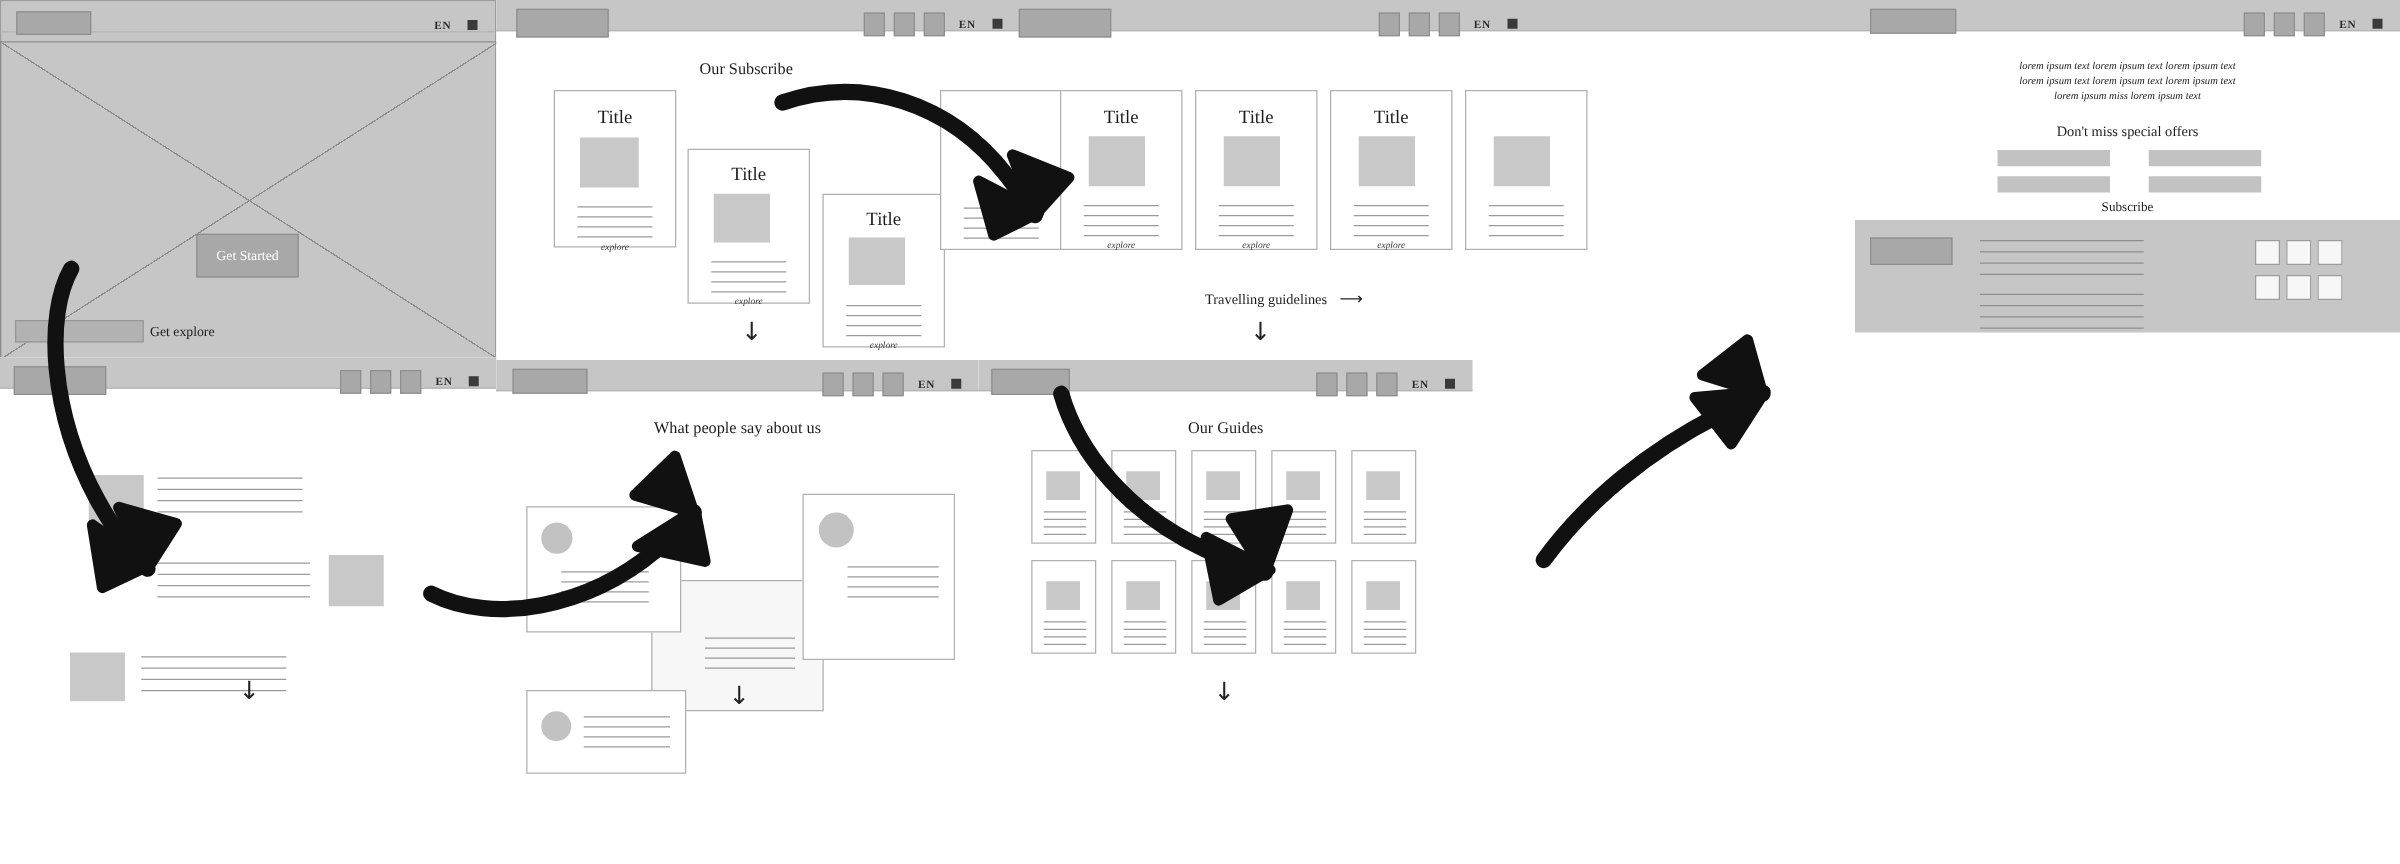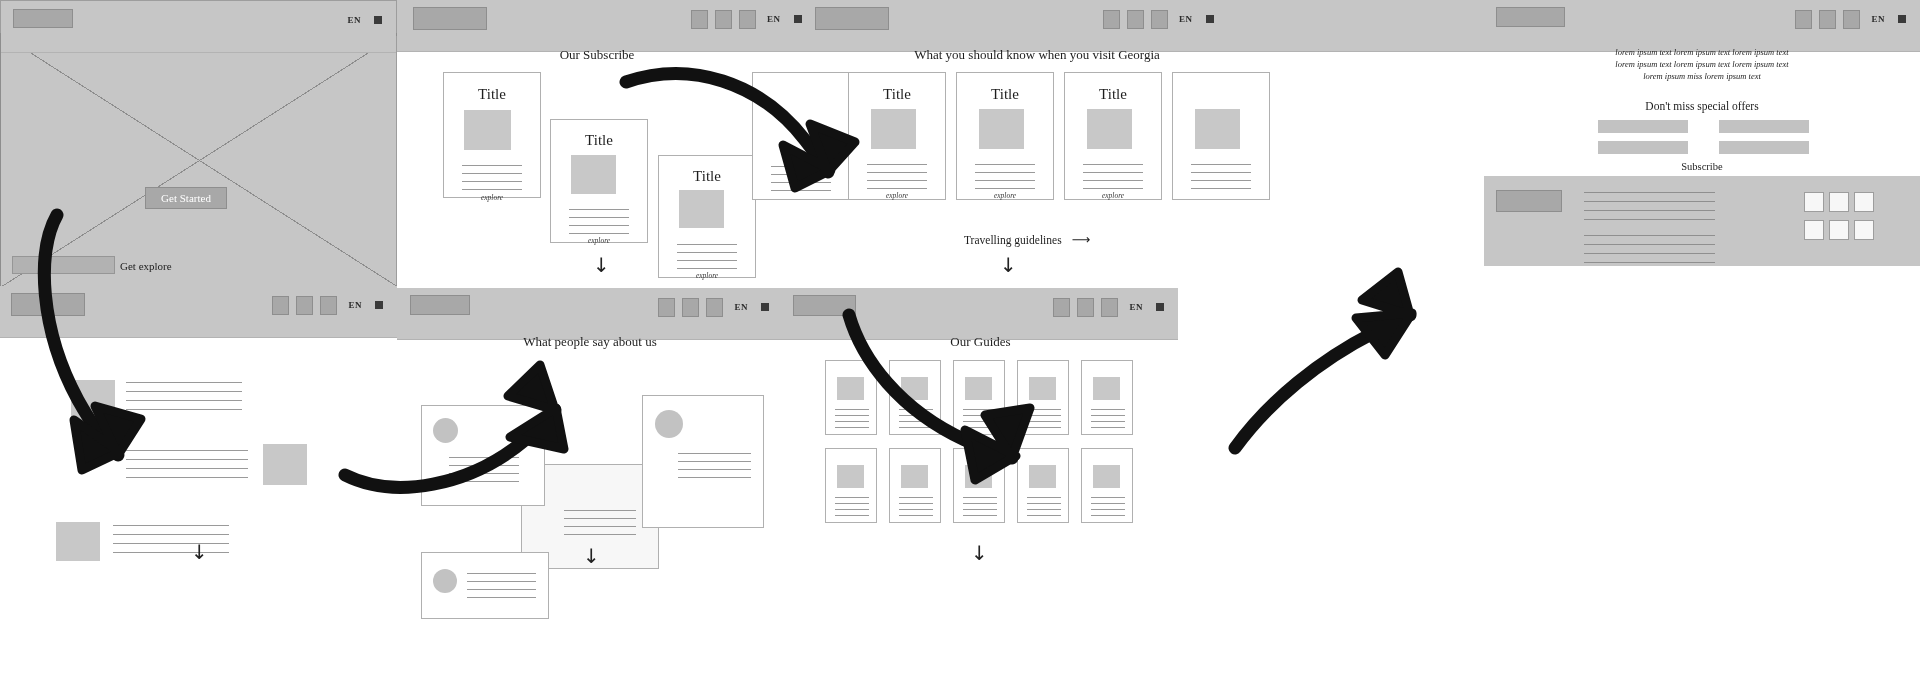--- a/index.html
+++ b/index.html
@@ -13,21 +13,21 @@
     position:relative;
     width:1920px;
     height:691px;
     overflow:hidden;
     background:#ffffff;
   }
 
   
   .panel{position:absolute;background:#ffffff;box-sizing:border-box;}
   .navbar{
-    position:absolute;left:0;right:0;top:0;height:52px;
+    position:absolute;left:0;right:0;top:0;height:25px;
     background:#c6c6c6;border-bottom:1px solid #b3b3b3;
     box-sizing:border-box;
     padding-left:16px;
   }
   .logo-box{
     position:absolute;left:18px;top:7px;width:74px;height:23px;
     background:#a8a8a8;border:1px solid #8e8e8e;box-sizing:border-box;
   }
   .nav-right{
     position:absolute;right:14px;top:0;height:38px;
@@ -102,21 +102,21 @@
     <div class="hero-x" style="left:-1px;top:32px;width:399px;height:255px;border:1px solid #8d8d8d;box-sizing:border-box;"></div>
 
     <div class="navbar" style="background:#c6c6c6;">
       <div class="logo-box" style="left:12px;top:8px;width:60px;height:19px;"></div>
       <div class="nav-right">
         <span class="nav-lang">EN</span>
         <span class="nav-burger"></span>
       </div>
     </div>
 
-    <div class="cta-btn" style="left:144px;top:186px;width:82px;height:22px;">Get Started</div>
+    <div class="cta-btn" style="left:156px;top:186px;width:82px;height:35px;">Get Started</div>
 
     <div class="field-box" style="left:11px;top:255px;width:103px;height:18px;background:#b2b2b2;border:1px solid #969696;box-sizing:border-box;"></div>
     <div style="position:absolute;left:119px;top:259px;font-size:11px;font-family:'Liberation Serif',serif;color:#1d1d1d;">Get explore</div>
   </div>
 
   <div class="panel" style="left:0;top:286px;width:397px;height:405px;background:#ffffff;">
 
     <div class="navbar">
       <div class="logo-box" style="left:11px;top:7px;width:74px;height:23px;"></div>
       <div class="nav-right">
@@ -204,21 +204,20 @@
       <div class="img-box" style="left:20px;top:34px;width:45px;height:38px;"></div>
       <div class="line" style="left:18px;top:88px;width:60px;"></div>
       <div class="line" style="left:18px;top:96px;width:60px;"></div>
       <div class="line" style="left:18px;top:104px;width:60px;"></div>
       <div class="line" style="left:18px;top:112px;width:60px;"></div>
       <div class="card-explore" style="top:115px;">explore</div>
     </div>
 
     <div class="down-arrow" style="left:196px;top:255px;">↓</div>
 
-    <div class="sec-title" style="left:420px;top:47px;width:440px;">What you should know when you visit Georgia</div>
 
     <div class="card" style="left:355px;top:72px;width:98px;height:128px;">
       <div class="line" style="left:18px;top:93px;width:60px;"></div>
       <div class="line" style="left:18px;top:101px;width:60px;"></div>
       <div class="line" style="left:18px;top:109px;width:60px;"></div>
       <div class="line" style="left:18px;top:117px;width:60px;"></div>
     </div>
 
     <div class="card" style="left:451px;top:72px;width:98px;height:128px;">
       <div class="card-title" style="top:13px;">Title</div>

